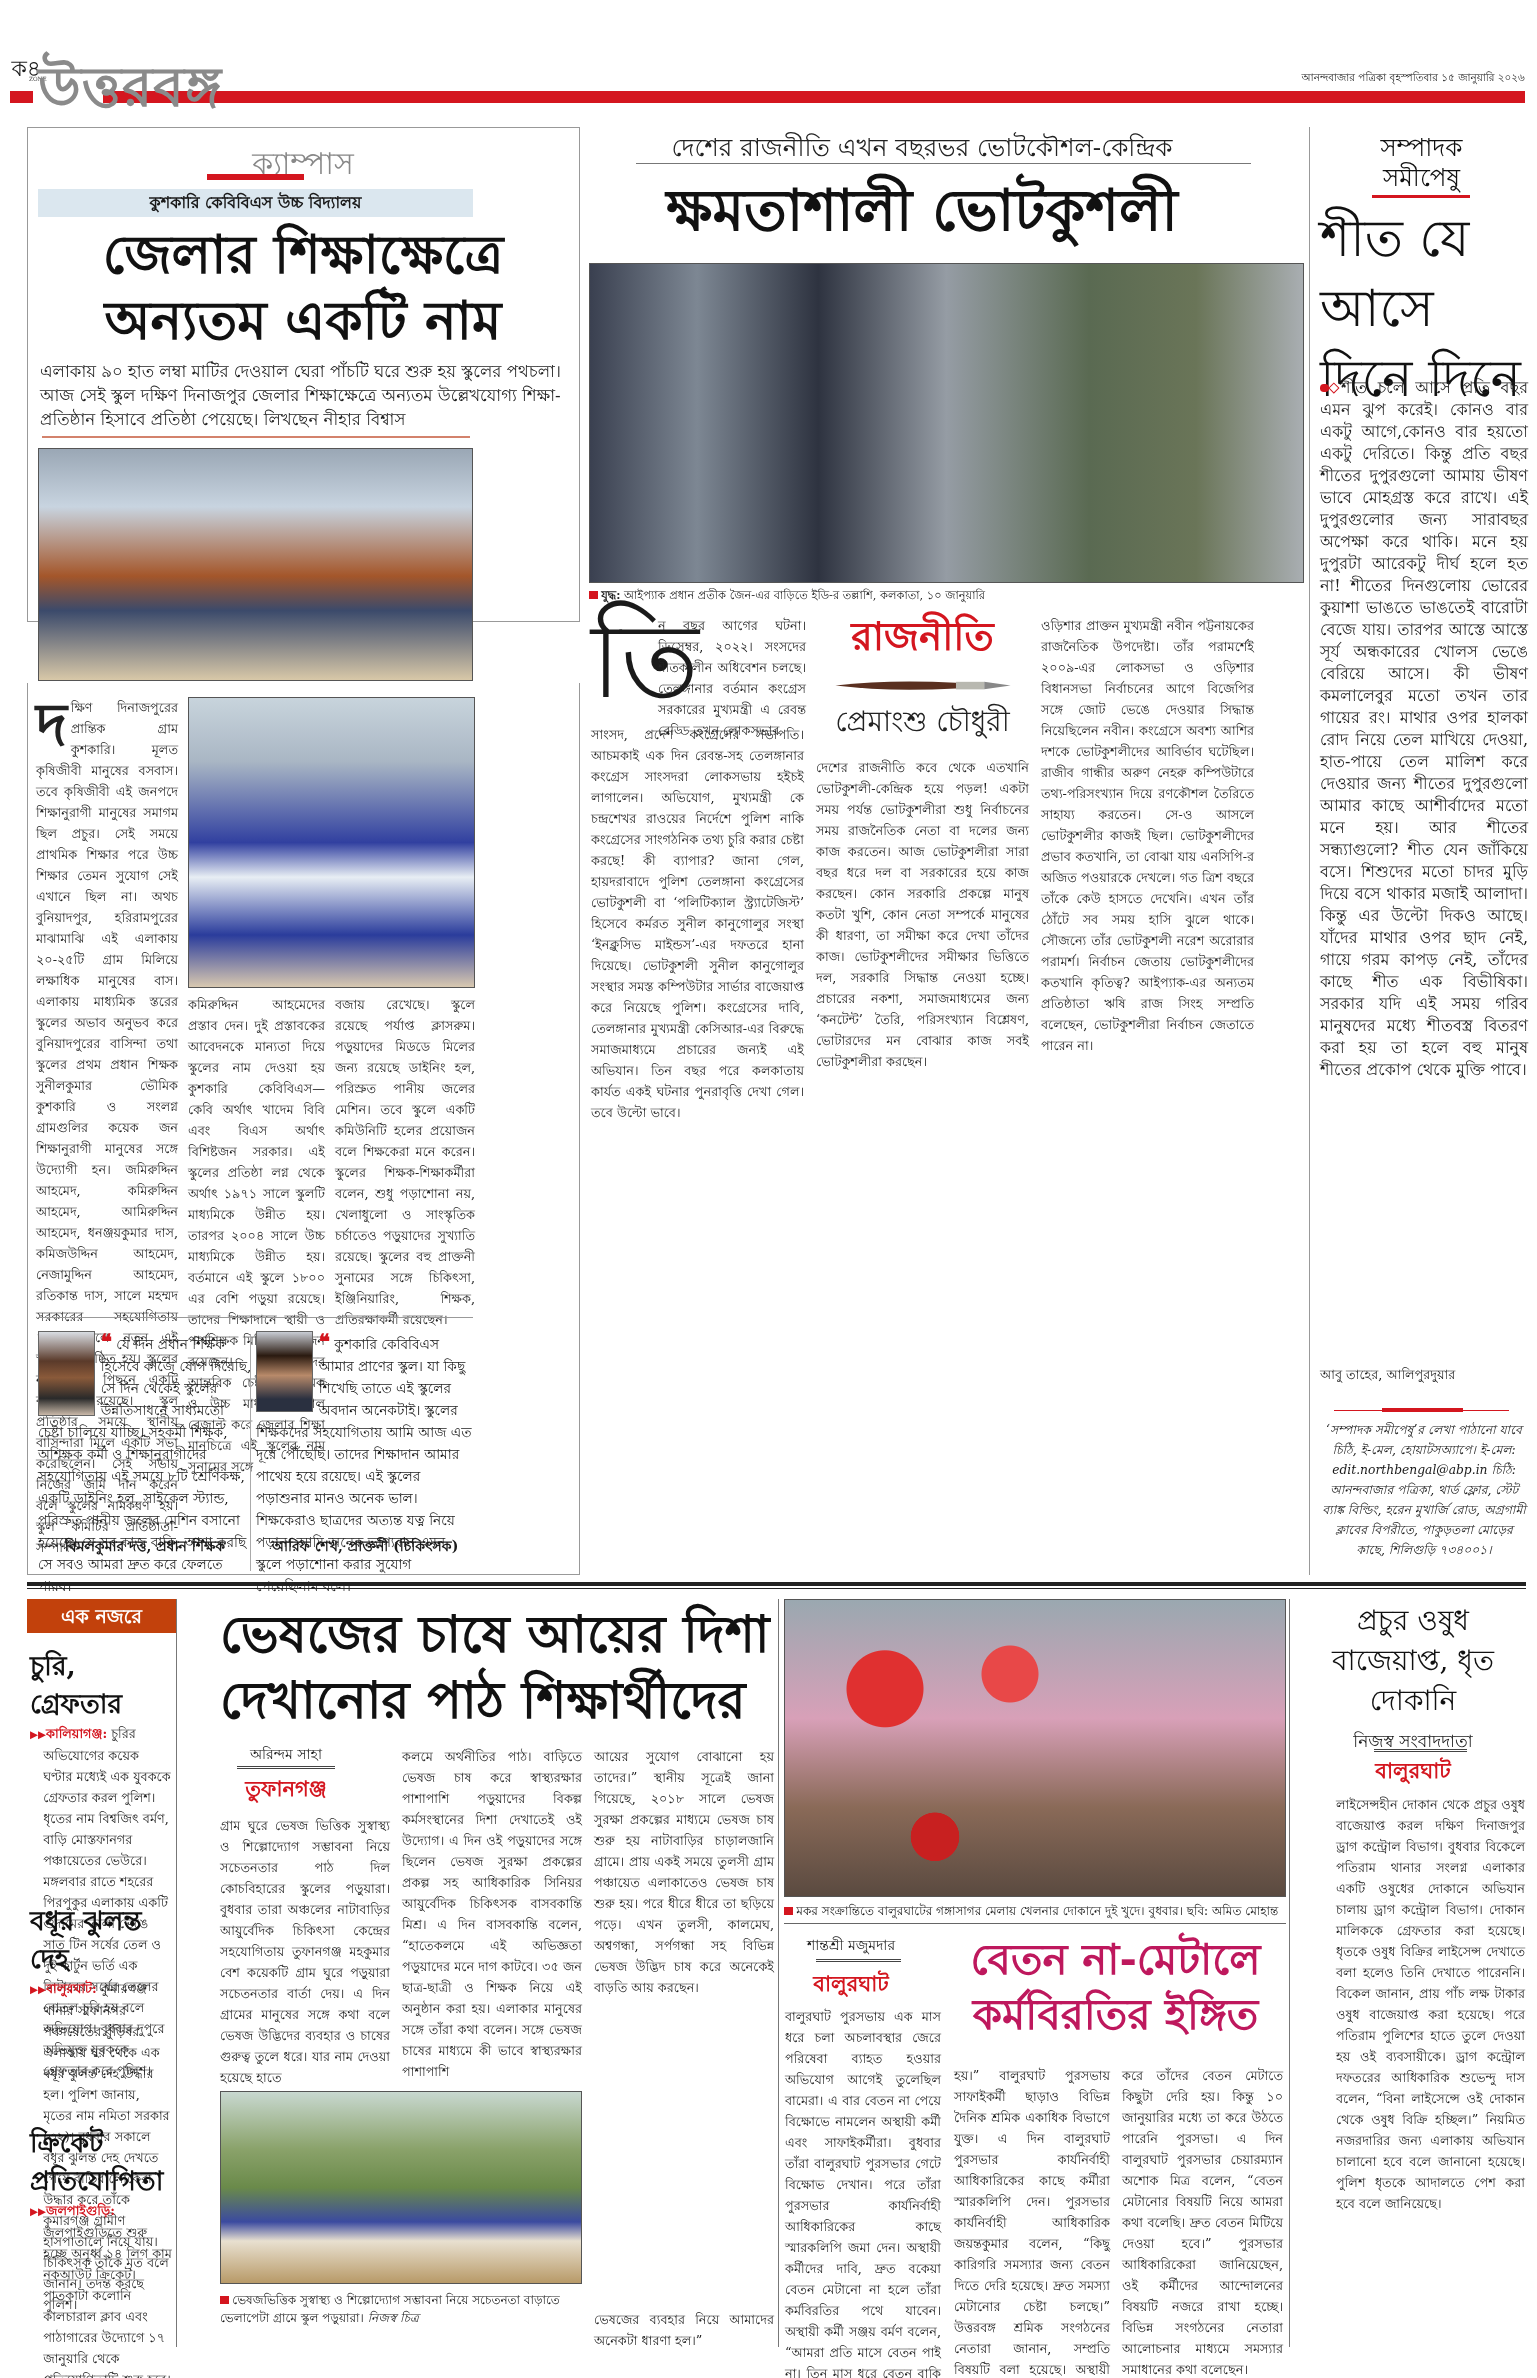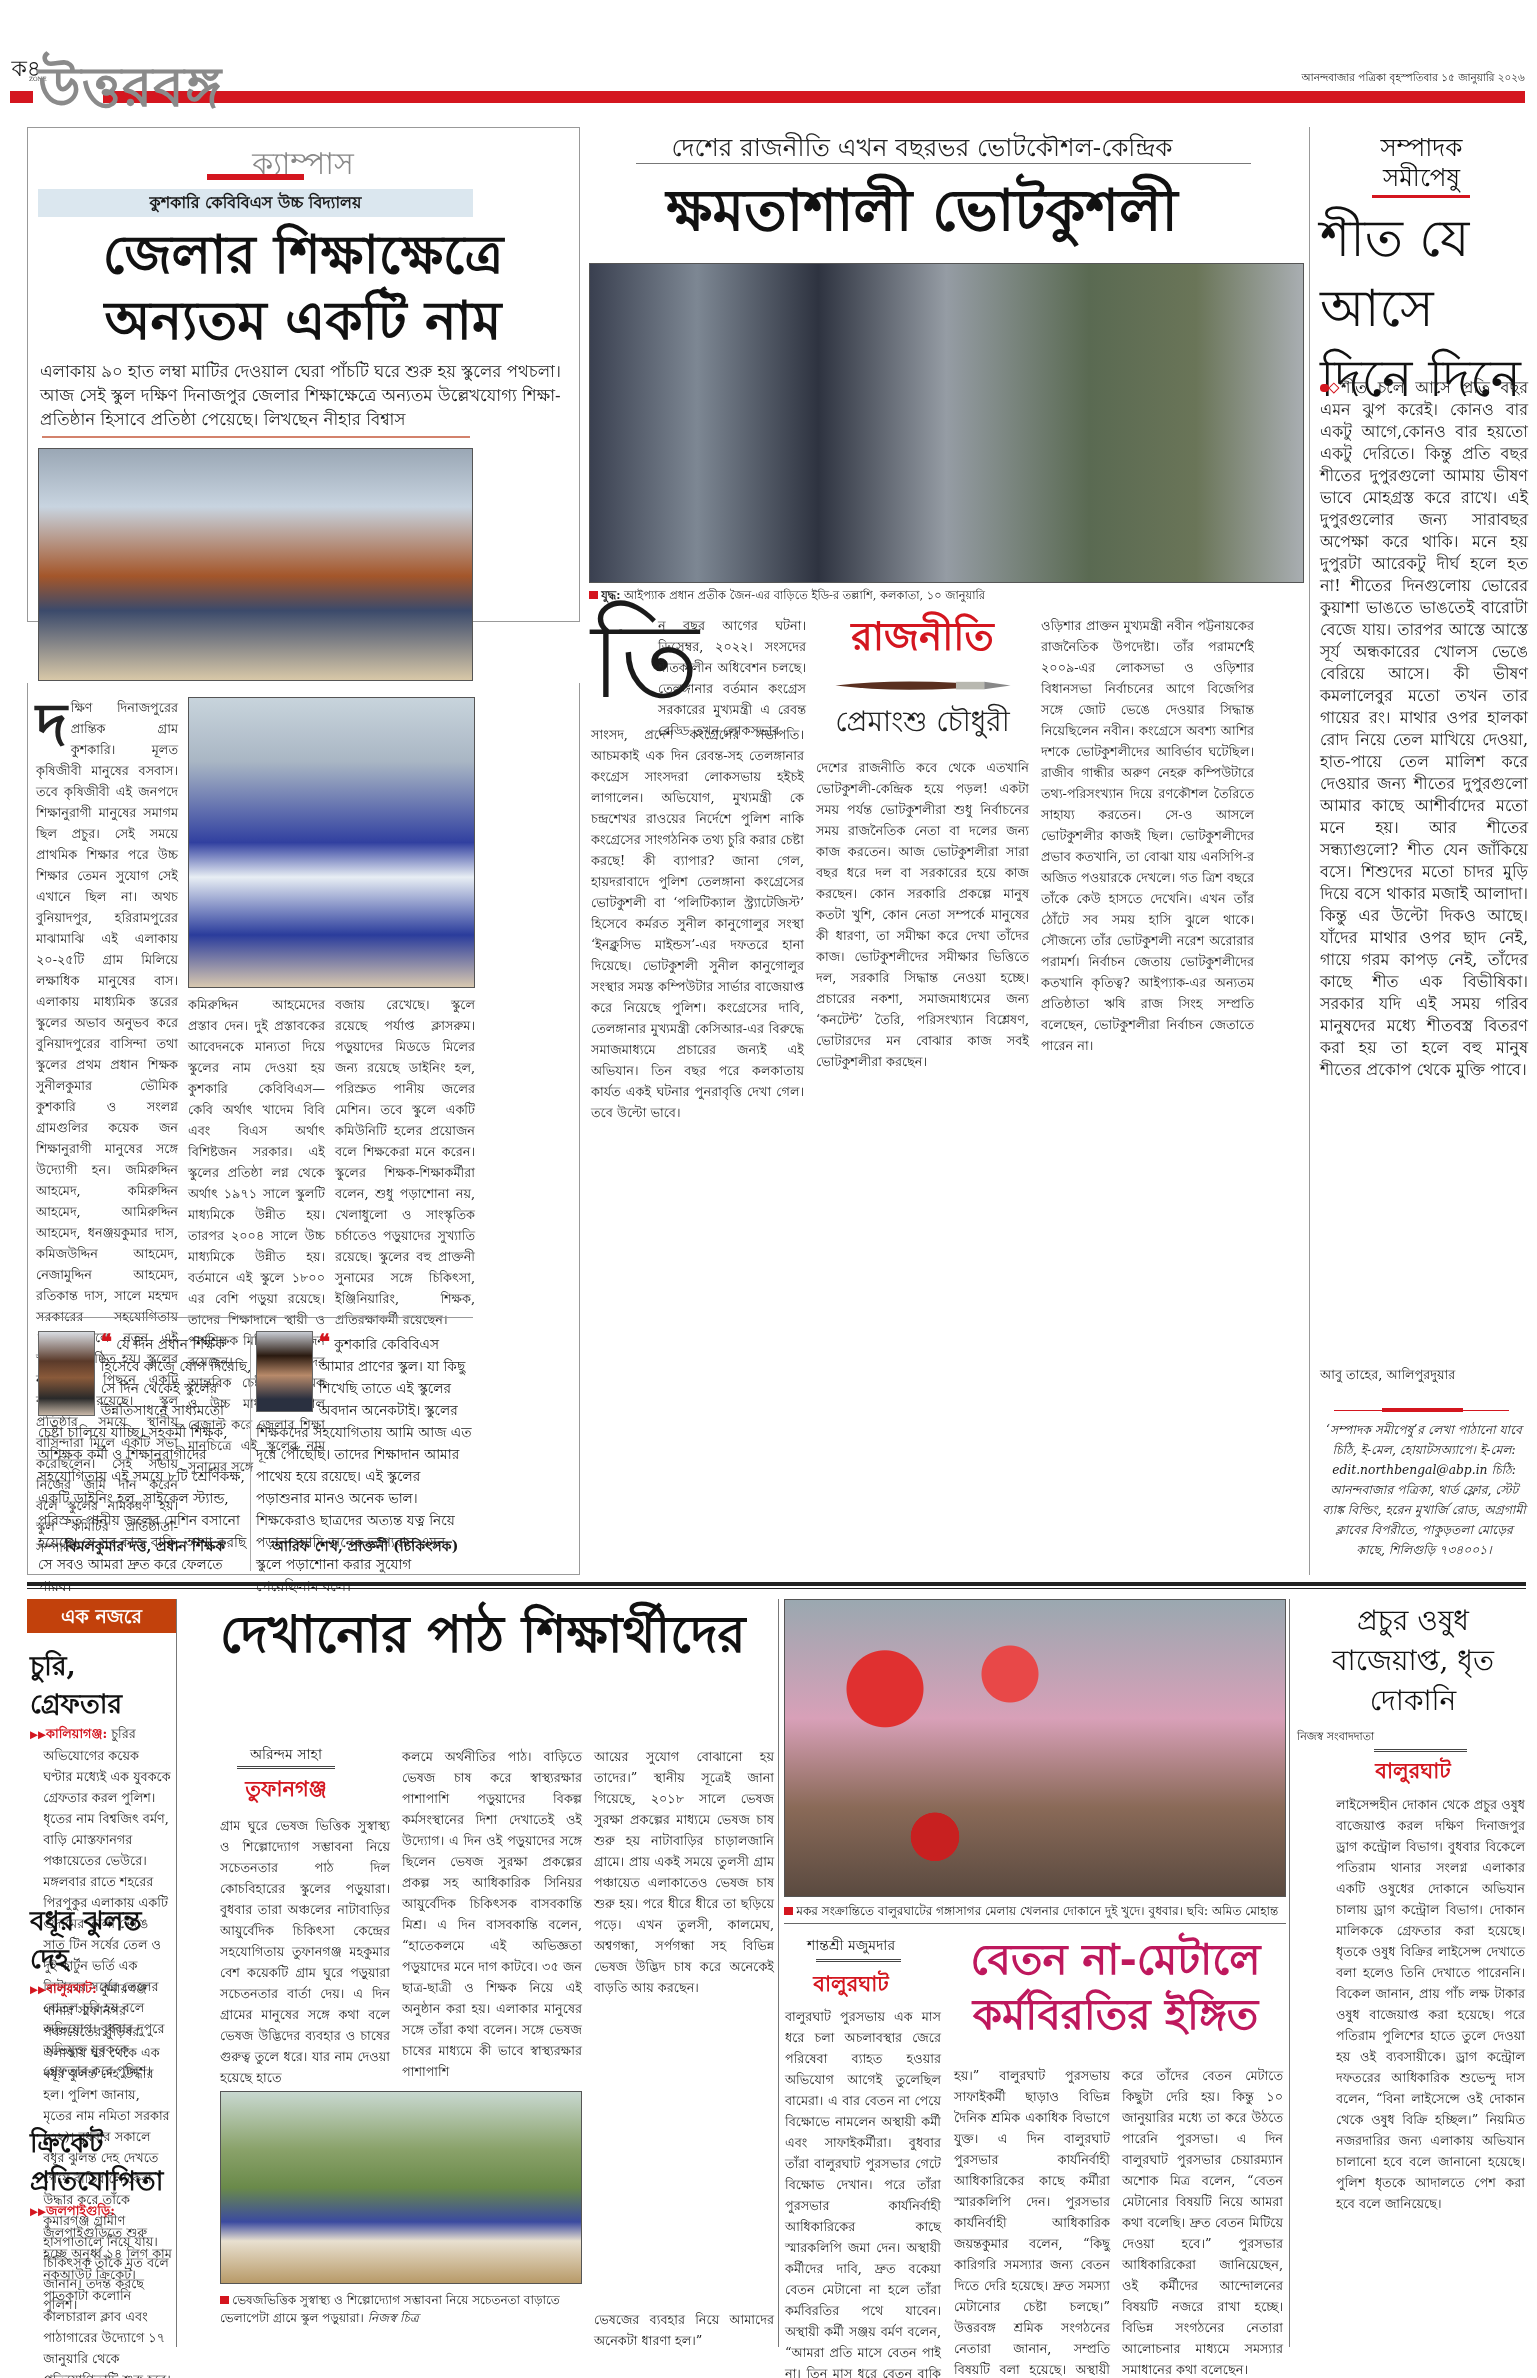--- a/index.html
+++ b/index.html
@@ -114,21 +114,21 @@
   #salary-byline-rule { left: 816px; top: 1959px; width: 85px; height: 2.8px; border-top: 0.9px solid #444; border-bottom: 0.9px solid #444; }
   #salary-place { left: 785px; top: 1968px; width: 132px; text-align: center; font-size: 21px; font-weight: bold; color: #d4161f; }
   #salary-headline { left: 946px; top: 1932px; width: 339px; text-align: center; font-size: 42px; line-height: 55px; font-weight: bold; color: #be185d; }
   #salary-col1 { left: 785px; top: 2006px; width: 156px; }
   #salary-col2 { left: 954px; top: 2065px; width: 156px; }
   #salary-col3 { left: 1122px; top: 2065px; width: 161px; }
   #salary-right-rule { left: 1289px; top: 1599px; width: 0.9px; height: 748px; background: #777; }
 
   
   #meds-headline { left: 1297px; top: 1601px; width: 232px; text-align: center; font-size: 28px; line-height: 40px; color: #111; }
-  #meds-byline { left: 1297px; top: 1728px; width: 232px; text-align: left; font-size: 11px; }
+  #meds-byline { left: 1297px; top: 1728px; width: 232px; text-align: center; font-size: 17px; }
   #meds-byline-rule { left: 1374px; top: 1749px; width: 93px; height: 2.8px; border-top: 0.9px solid #444; border-bottom: 0.9px solid #444; }
   #meds-place { left: 1297px; top: 1755px; width: 232px; text-align: center; font-size: 21px; font-weight: bold; color: #d4161f; }
   #meds-body { left: 1336px; top: 1794px; width: 189px; }
 </style>
 </head>
 <body>
 
 <div class="abs" id="masthead">
   <div class="abs" id="page-no">ক৪</div>
   <div class="abs" id="zone">ZONE</div>
@@ -218,20 +218,21 @@
   <div class="glance-title">বধূর ঝুলন্ত দেহ</div>
   <div class="glance-text"><span class="arrow-icon">▶▶</span><span class="place">বালুরঘাট:</span> <span>কুমারগঞ্জ থানার সাফানগর পঞ্চায়েতের বুড়িবর এলাকায় ঘর থেকে এক বধূর ঝুলন্ত দেহ উদ্ধার হল। পুলিশ জানায়, মৃতের নাম নমিতা সরকার (৩২)। বুধবার সকালে বধূর ঝুলন্ত দেহ দেখতে পেয়ে বাড়ির লোকেরা উদ্ধার করে তাঁকে কুমারগঞ্জ গ্রামীণ হাসপাতালে নিয়ে যায়। চিকিৎসক তাঁকে মৃত বলে জানান। তদন্ত করছে পুলিশ।</span></div>
 </div>
 <div class="abs" id="glance3">
   <div class="glance-title">ক্রিকেট প্রতিযোগিতা</div>
   <div class="glance-text"><span class="arrow-icon">▶▶</span><span class="place">জলপাইগুড়ি:</span> <span>জলপাইগুড়িতে শুরু হচ্ছে অনূর্ধ্ব ১৪ লিগ কাম নকআউট ক্রিকেট। পাতকাটা কলোনি কালচারাল ক্লাব এবং পাঠাগারের উদ্যোগে ১৭ জানুয়ারি থেকে প্রতিযোগিতাটি শুরু হবে। প্রতিযোগিতায় জলপাইগুড়ি, শিলিগুড়ি, হলদিবাড়ি, ফালাকাটার মোট ১২টি ক্রিকেট কোচিং অ্যাকাডেমি অংশ নেবে।</span></div>
 </div>
 <div class="abs" id="glance-rule"></div>
 
 <div class="abs" id="herbal-headline">
+  <div>ভেষজের চাষে আয়ের দিশা</div>
   <div>দেখানোর পাঠ শিক্ষার্থীদের</div>
 </div>
 <div class="abs" id="herbal-byline">অরিন্দম সাহা</div>
 <div class="abs" id="herbal-byline-rule"></div>
 <div class="abs" id="herbal-place">তুফানগঞ্জ</div>
 <div class="abs txt" id="herbal-col1">গ্রাম ঘুরে ভেষজ ভিত্তিক সুস্বাস্থ্য ও শিল্পোদ্যোগ সম্ভাবনা নিয়ে সচেতনতার পাঠ দিল কোচবিহারের স্কুলের পড়ুয়ারা। বুধবার তারা অঞ্চলের নাটাবাড়ির আয়ুর্বেদিক চিকিৎসা কেন্দ্রের সহযোগিতায় তুফানগঞ্জ মহকুমার বেশ কয়েকটি গ্রাম ঘুরে পড়ুয়ারা সচেতনতার বার্তা দেয়। এ দিন গ্রামের মানুষের সঙ্গে কথা বলে ভেষজ উদ্ভিদের ব্যবহার ও চাষের গুরুত্ব তুলে ধরে। যার নাম দেওয়া হয়েছে হাতে</div>
 <div class="abs txt" id="herbal-col2">কলমে অর্থনীতির পাঠ। বাড়িতে ভেষজ চাষ করে স্বাস্থ্যরক্ষার পাশাপাশি পড়ুয়াদের বিকল্প কর্মসংস্থানের দিশা দেখাতেই ওই উদ্যোগ। এ দিন ওই পড়ুয়াদের সঙ্গে ছিলেন ভেষজ সুরক্ষা প্রকল্পের প্রকল্প সহ আধিকারিক সিনিয়র আয়ুর্বেদিক চিকিৎসক বাসবকান্তি মিশ্র। এ দিন বাসবকান্তি বলেন, “হাতেকলমে এই অভিজ্ঞতা পড়ুয়াদের মনে দাগ কাটবে। ৩৫ জন ছাত্র-ছাত্রী ও শিক্ষক নিয়ে এই অনুষ্ঠান করা হয়। এলাকার মানুষের সঙ্গে তাঁরা কথা বলেন। সঙ্গে ভেষজ চাষের মাধ্যমে কী ভাবে স্বাস্থ্যরক্ষার পাশাপাশি</div>
 <div class="abs txt" id="herbal-col3">আয়ের সুযোগ বোঝানো হয় তাদের।” স্থানীয় সূত্রেই জানা গিয়েছে, ২০১৮ সালে ভেষজ সুরক্ষা প্রকল্পের মাধ্যমে ভেষজ চাষ শুরু হয় নাটাবাড়ির চাড়ালজানি গ্রামে। প্রায় একই সময়ে তুলসী গ্রাম পঞ্চায়েত এলাকাতেও ভেষজ চাষ শুরু হয়। পরে ধীরে ধীরে তা ছড়িয়ে পড়ে। এখন তুলসী, কালমেঘ, অশ্বগন্ধা, সর্পগন্ধা সহ বিভিন্ন ভেষজ উদ্ভিদ চাষ করে অনেকেই বাড়তি আয় করছেন।</div>
 <div class="abs photo" id="herbal-photo" title="students-awareness-rally-photo"></div>
 <div class="abs" id="herbal-caption">

